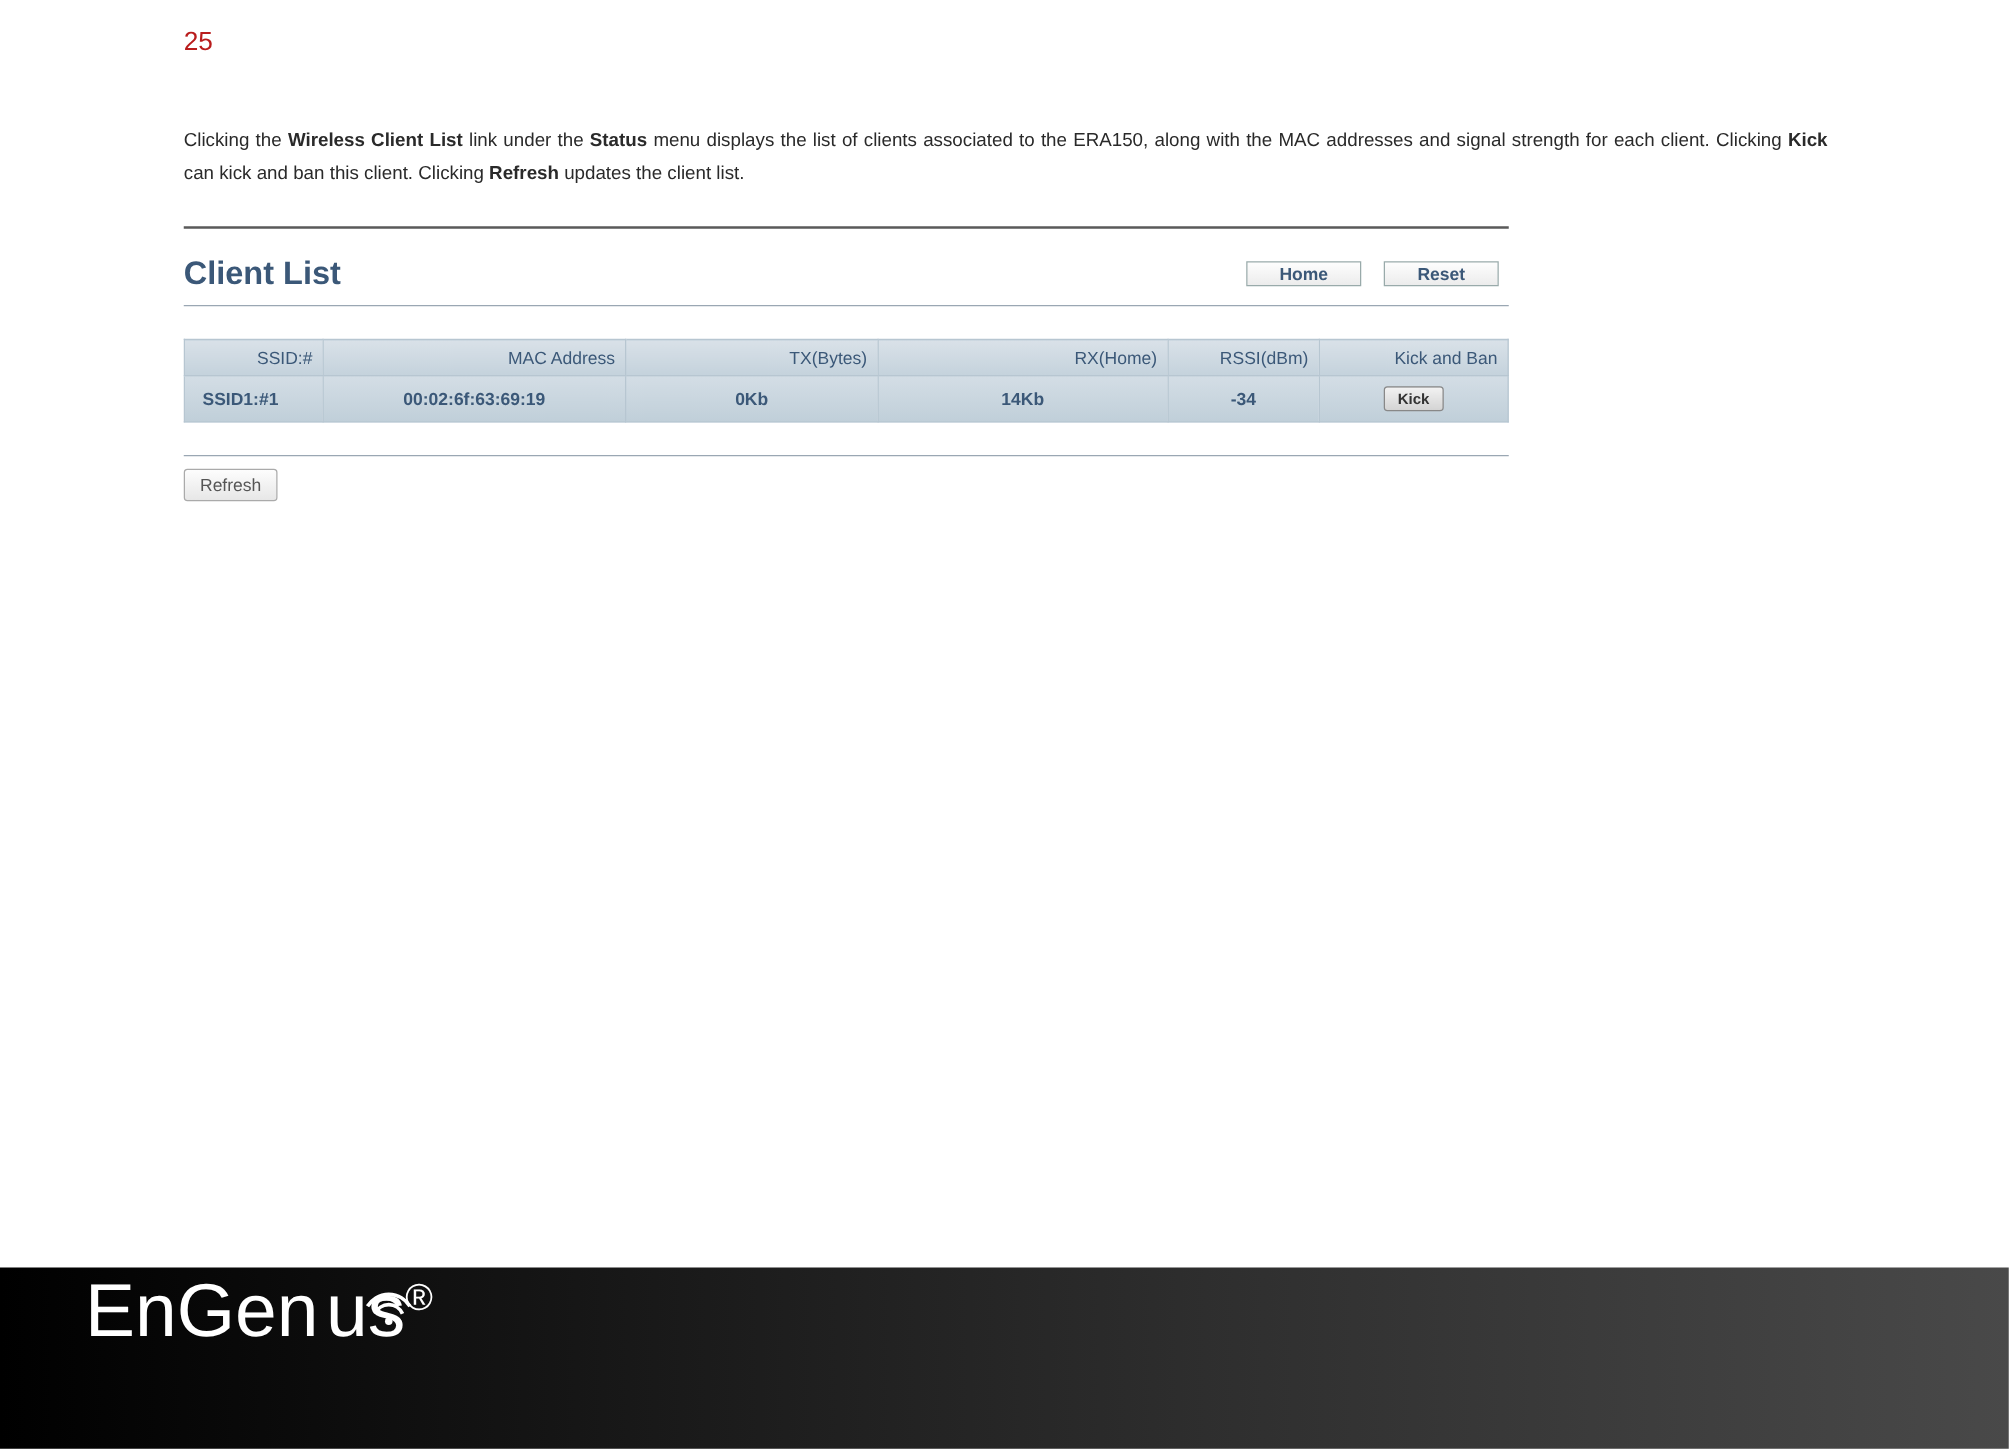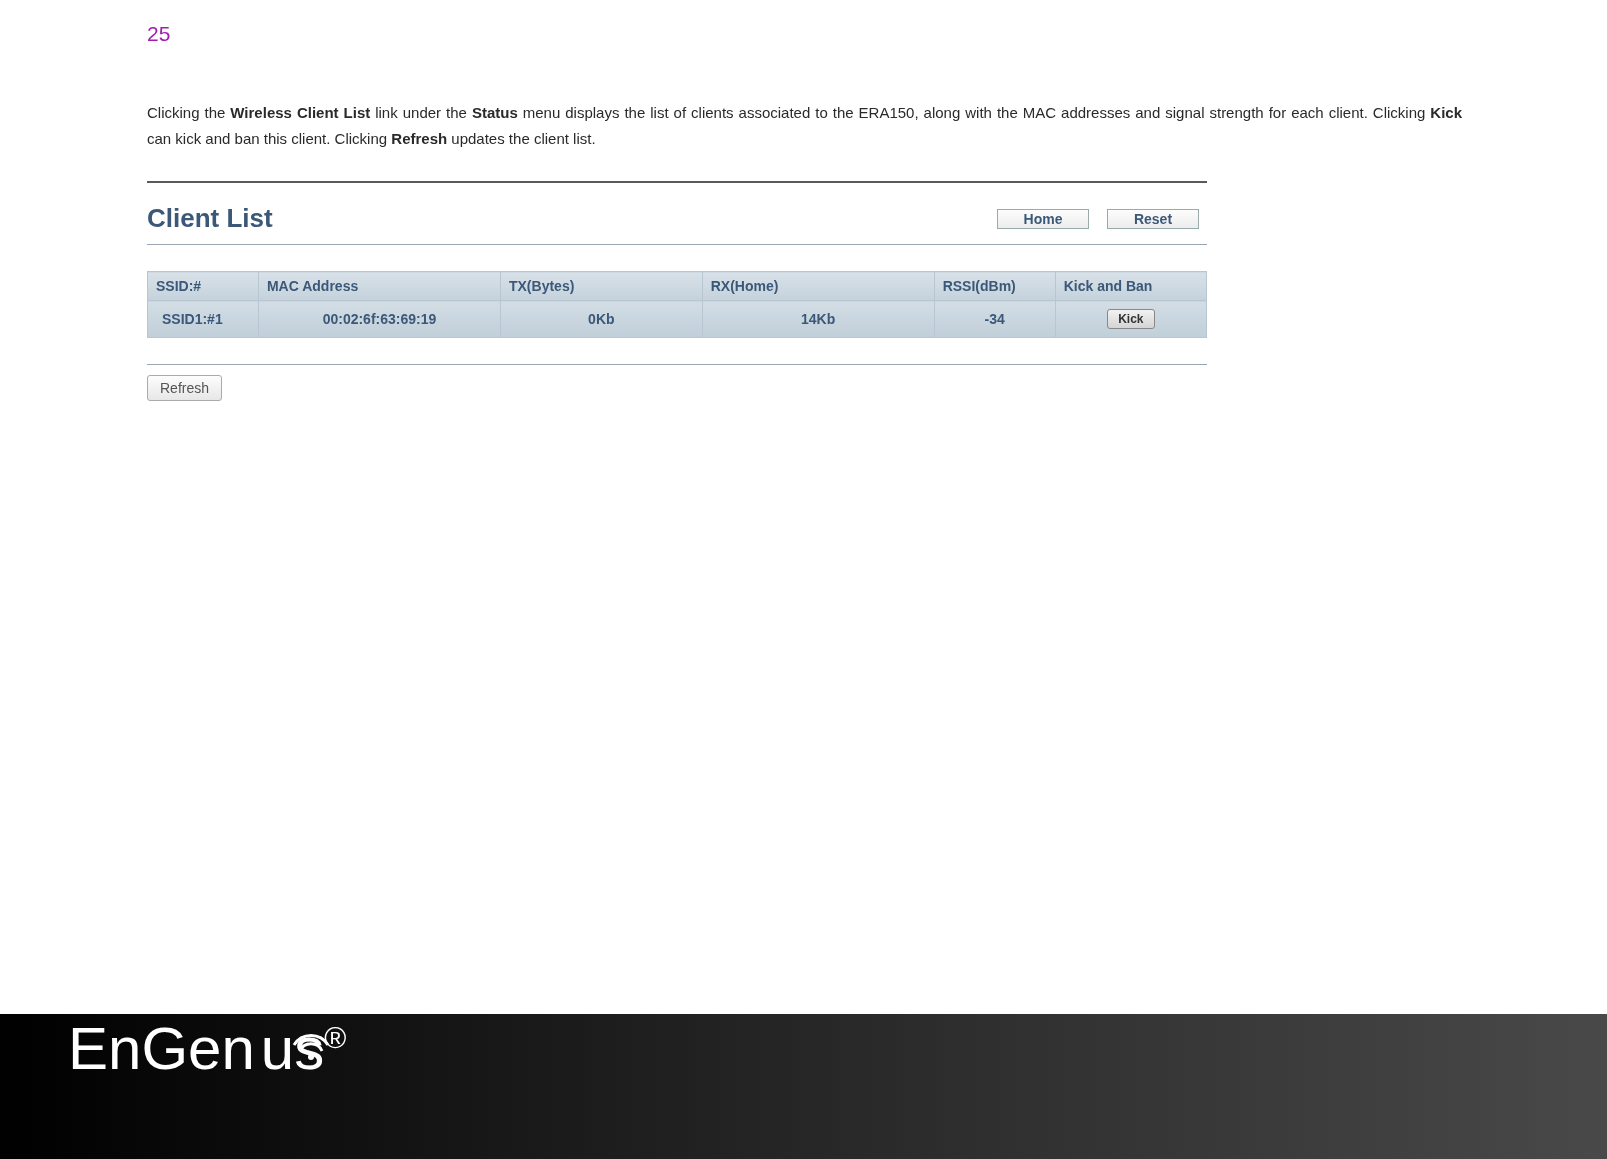--- a/index.html
+++ b/index.html
@@ -1,32 +1,32 @@
 <!DOCTYPE html>
 <html><head>
 <meta charset="utf-8">
 <style>
 * { box-sizing: border-box; margin: 0; padding: 0; }
 body { font-family: "Segoe UI", Arial, sans-serif; background: #fff; width: 1607px; height: 1159px; position: relative; overflow: hidden; }
 
-.page-num { position: absolute; top: 22px; left: 147px; font-size: 21px; color: #a21caf; }
+.page-num { position: absolute; top: 22px; left: 147px; font-size: 21px; color: #b91c1c; }
 
 .content { position: absolute; top: 100px; left: 147px; width: 1315px; }
 .section-heading { font-size: 27px; font-weight: bold; color: #1a1a1a; margin-bottom: 14px; }
 .body-text { font-size: 15px; color: #2a2a2a; line-height: 1.7; text-align: justify; margin-bottom: 30px; }
 .body-text b { font-weight: bold; }
 
 .ui-capture { width: 1060px; border-top: 2px solid #5a5a5a; padding-top: 16px; }
 .ui-header { display: flex; align-items: center; justify-content: space-between; padding: 4px 0 10px; border-bottom: 1px solid #9aa7b3; }
 .ui-title { font-size: 26px; font-weight: bold; color: #3b5878; }
 .ui-buttons-top { display: flex; gap: 18px; margin-right: 8px; }
 .ui-btn { width: 92px; height: 20px; background: linear-gradient(#fdfdfd,#ececec); border: 1px solid #9aa; color: #3b5878; font-size: 14px; font-weight: bold; display: flex; align-items: center; justify-content: center; cursor: pointer; }
 
 .tbl { width: 100%; margin-top: 26px; border-collapse: collapse; }
-.tbl th { background: linear-gradient(#d9e1e8,#c4d2dc); color: #3b5878; font-size: 14px; font-weight: bold; padding: 6px 8px; border: 1px solid #b7c6d1; text-align: left; }
+.tbl th { background: linear-gradient(#d9e1e8,#c4d2dc); color: #3b5878; font-size: 14px; font-weight: normal; padding: 6px 8px; border: 1px solid #b7c6d1; text-align: right; }
 .tbl td { background: linear-gradient(#d3dde5,#c0cfd9); color: #3b5878; font-size: 14px; font-weight: bold; padding: 8px 8px; border: 1px solid #b7c6d1; text-align: center; }
 .tbl td.first { text-align: left; padding-left: 14px; }
 .kick-btn { display: inline-block; padding: 2px 10px; background: linear-gradient(#f2f2f2,#d4d4d4); border: 1px solid #888; border-radius: 3px; color: #333; font-size: 12px; cursor: pointer; }
 
 .divider { border-top: 1px solid #9aa7b3; margin-top: 26px; }
 .refresh-btn { margin-top: 10px; display: inline-block; padding: 4px 12px; background: linear-gradient(#fdfdfd,#e7e7e7); border: 1px solid #aaa; border-radius: 3px; color: #555; font-size: 14px; cursor: pointer; }
 
 .footer { position: absolute; bottom: 0; left: 0; width: 100%; height: 145px; background: linear-gradient(90deg,#000 0%,#2e2e2e 60%,#494949 100%); display: flex; align-items: flex-start; padding-left: 68px; }
 .logo { color: #fff; font-size: 60px; font-weight: 400; position: relative; font-family: Arial, sans-serif; }
 .logo .reg { font-size: 30px; vertical-align: super; }

